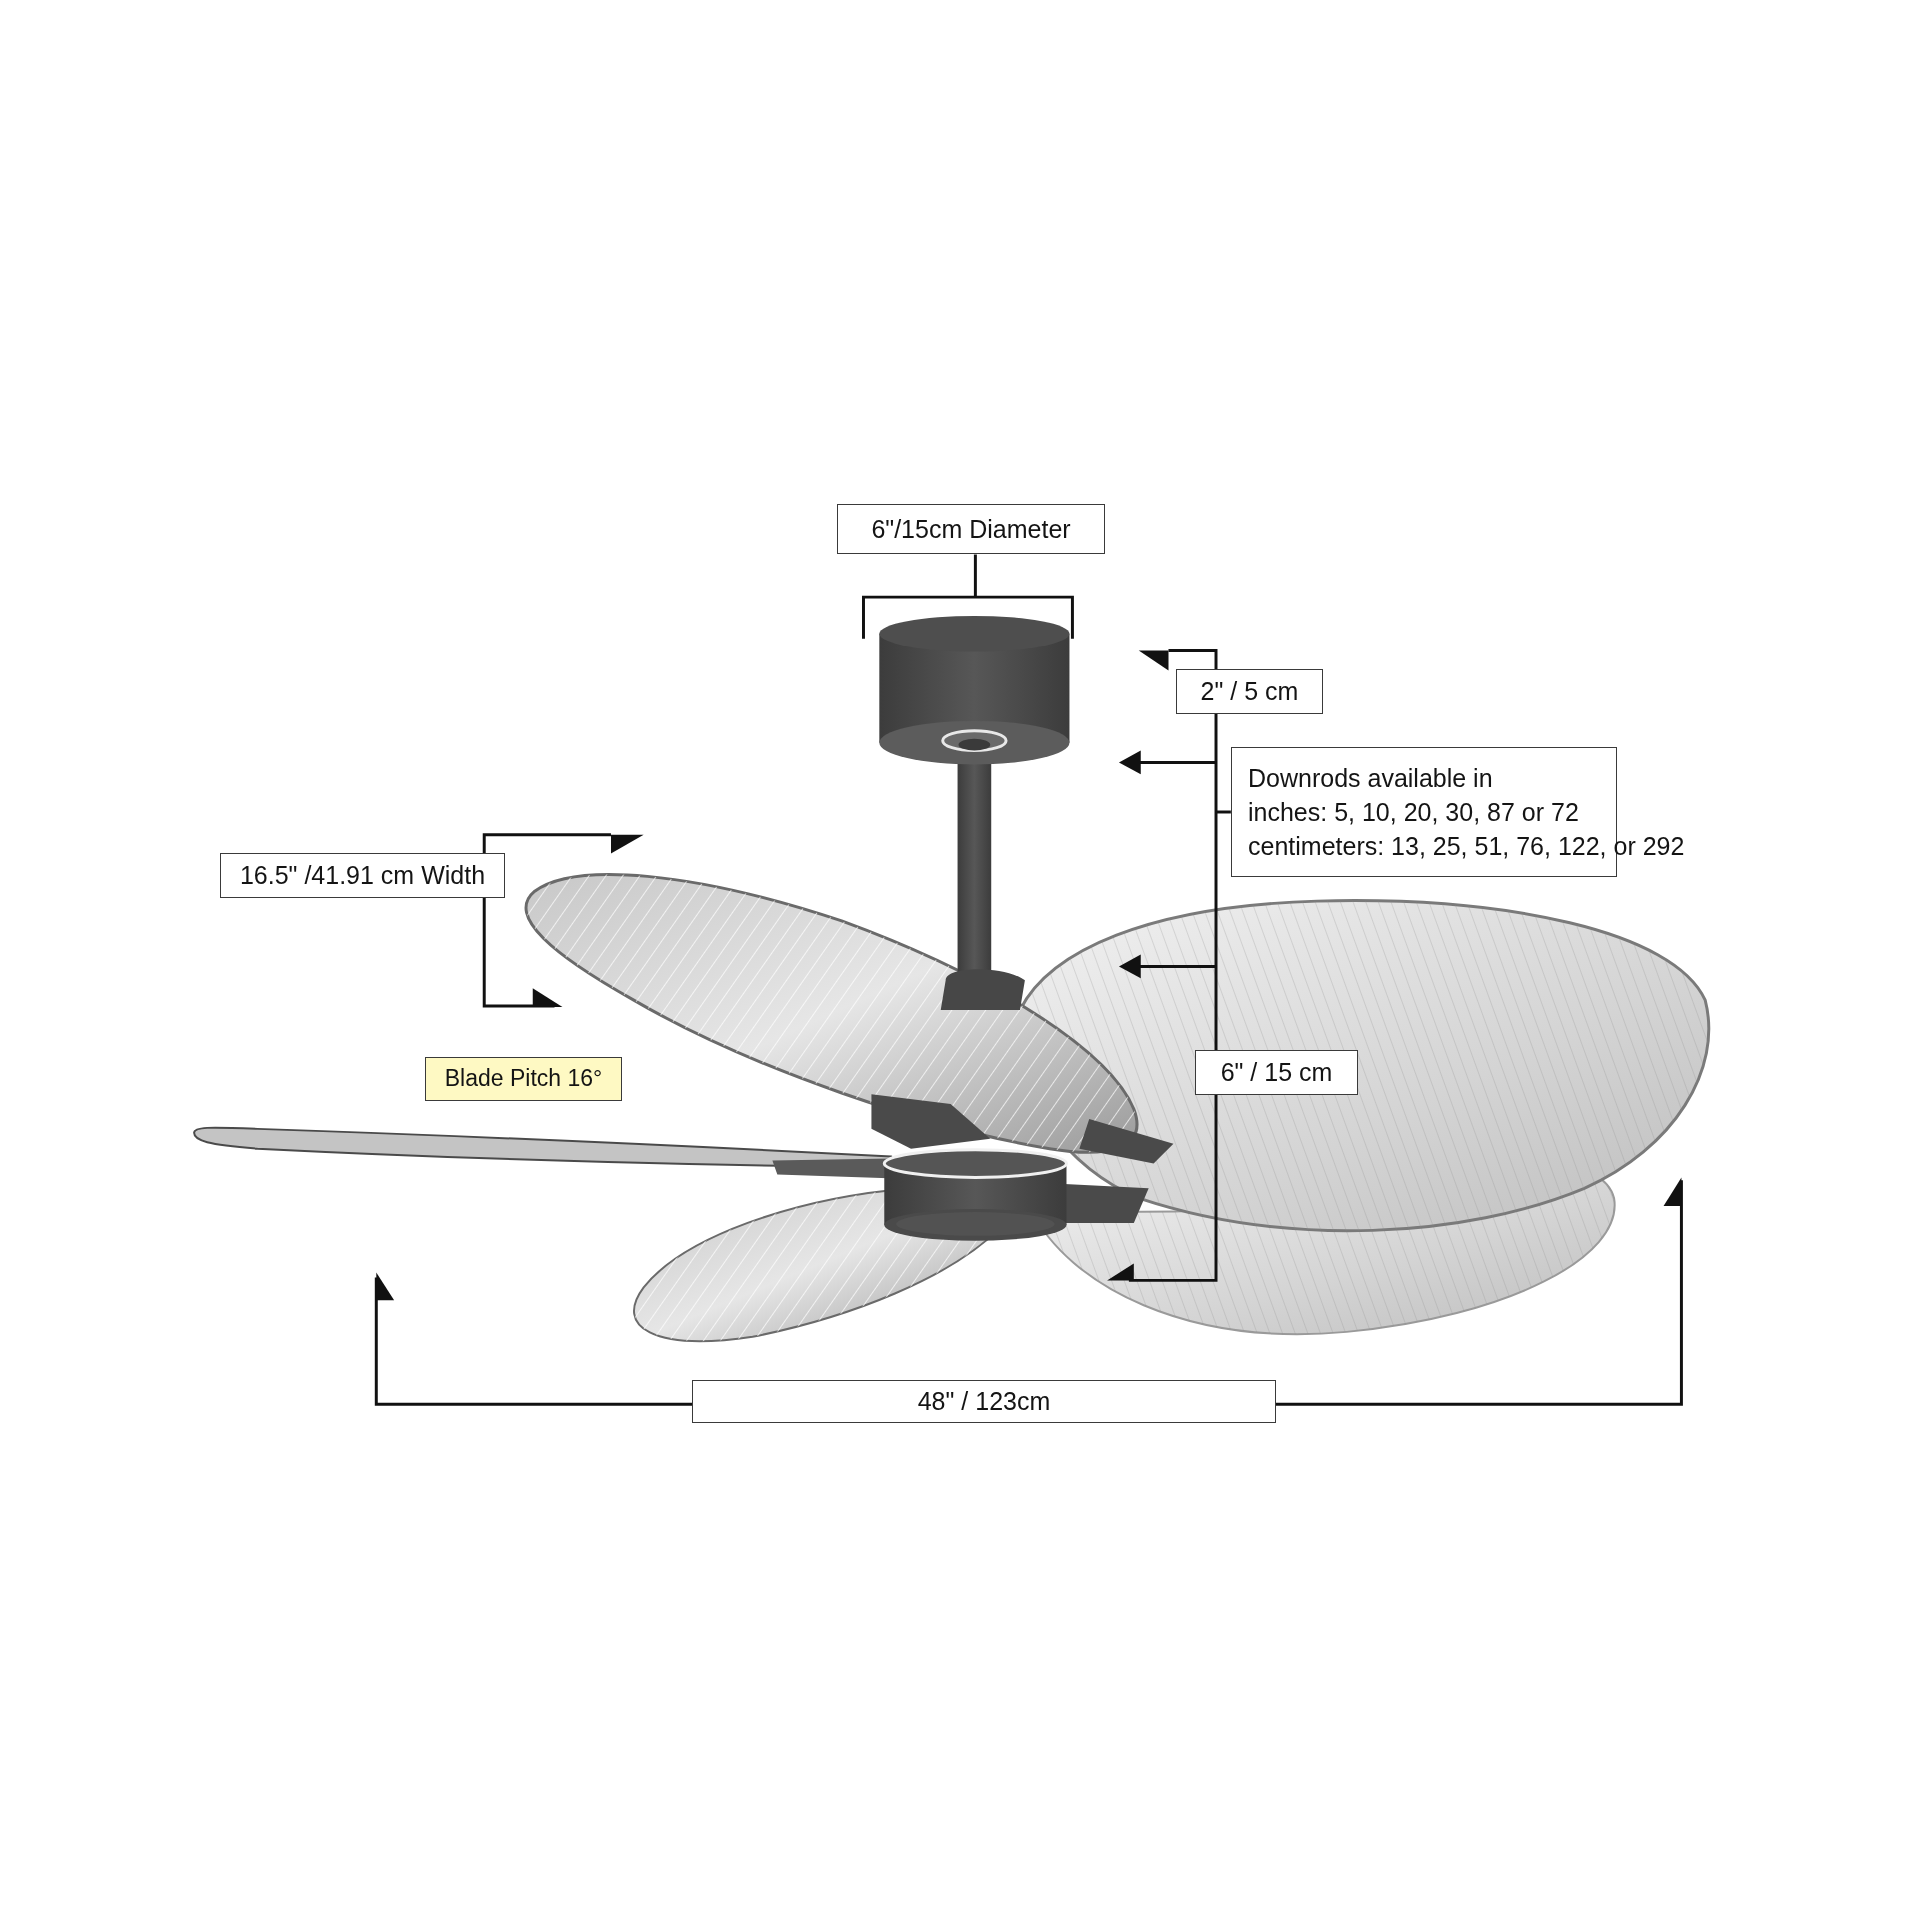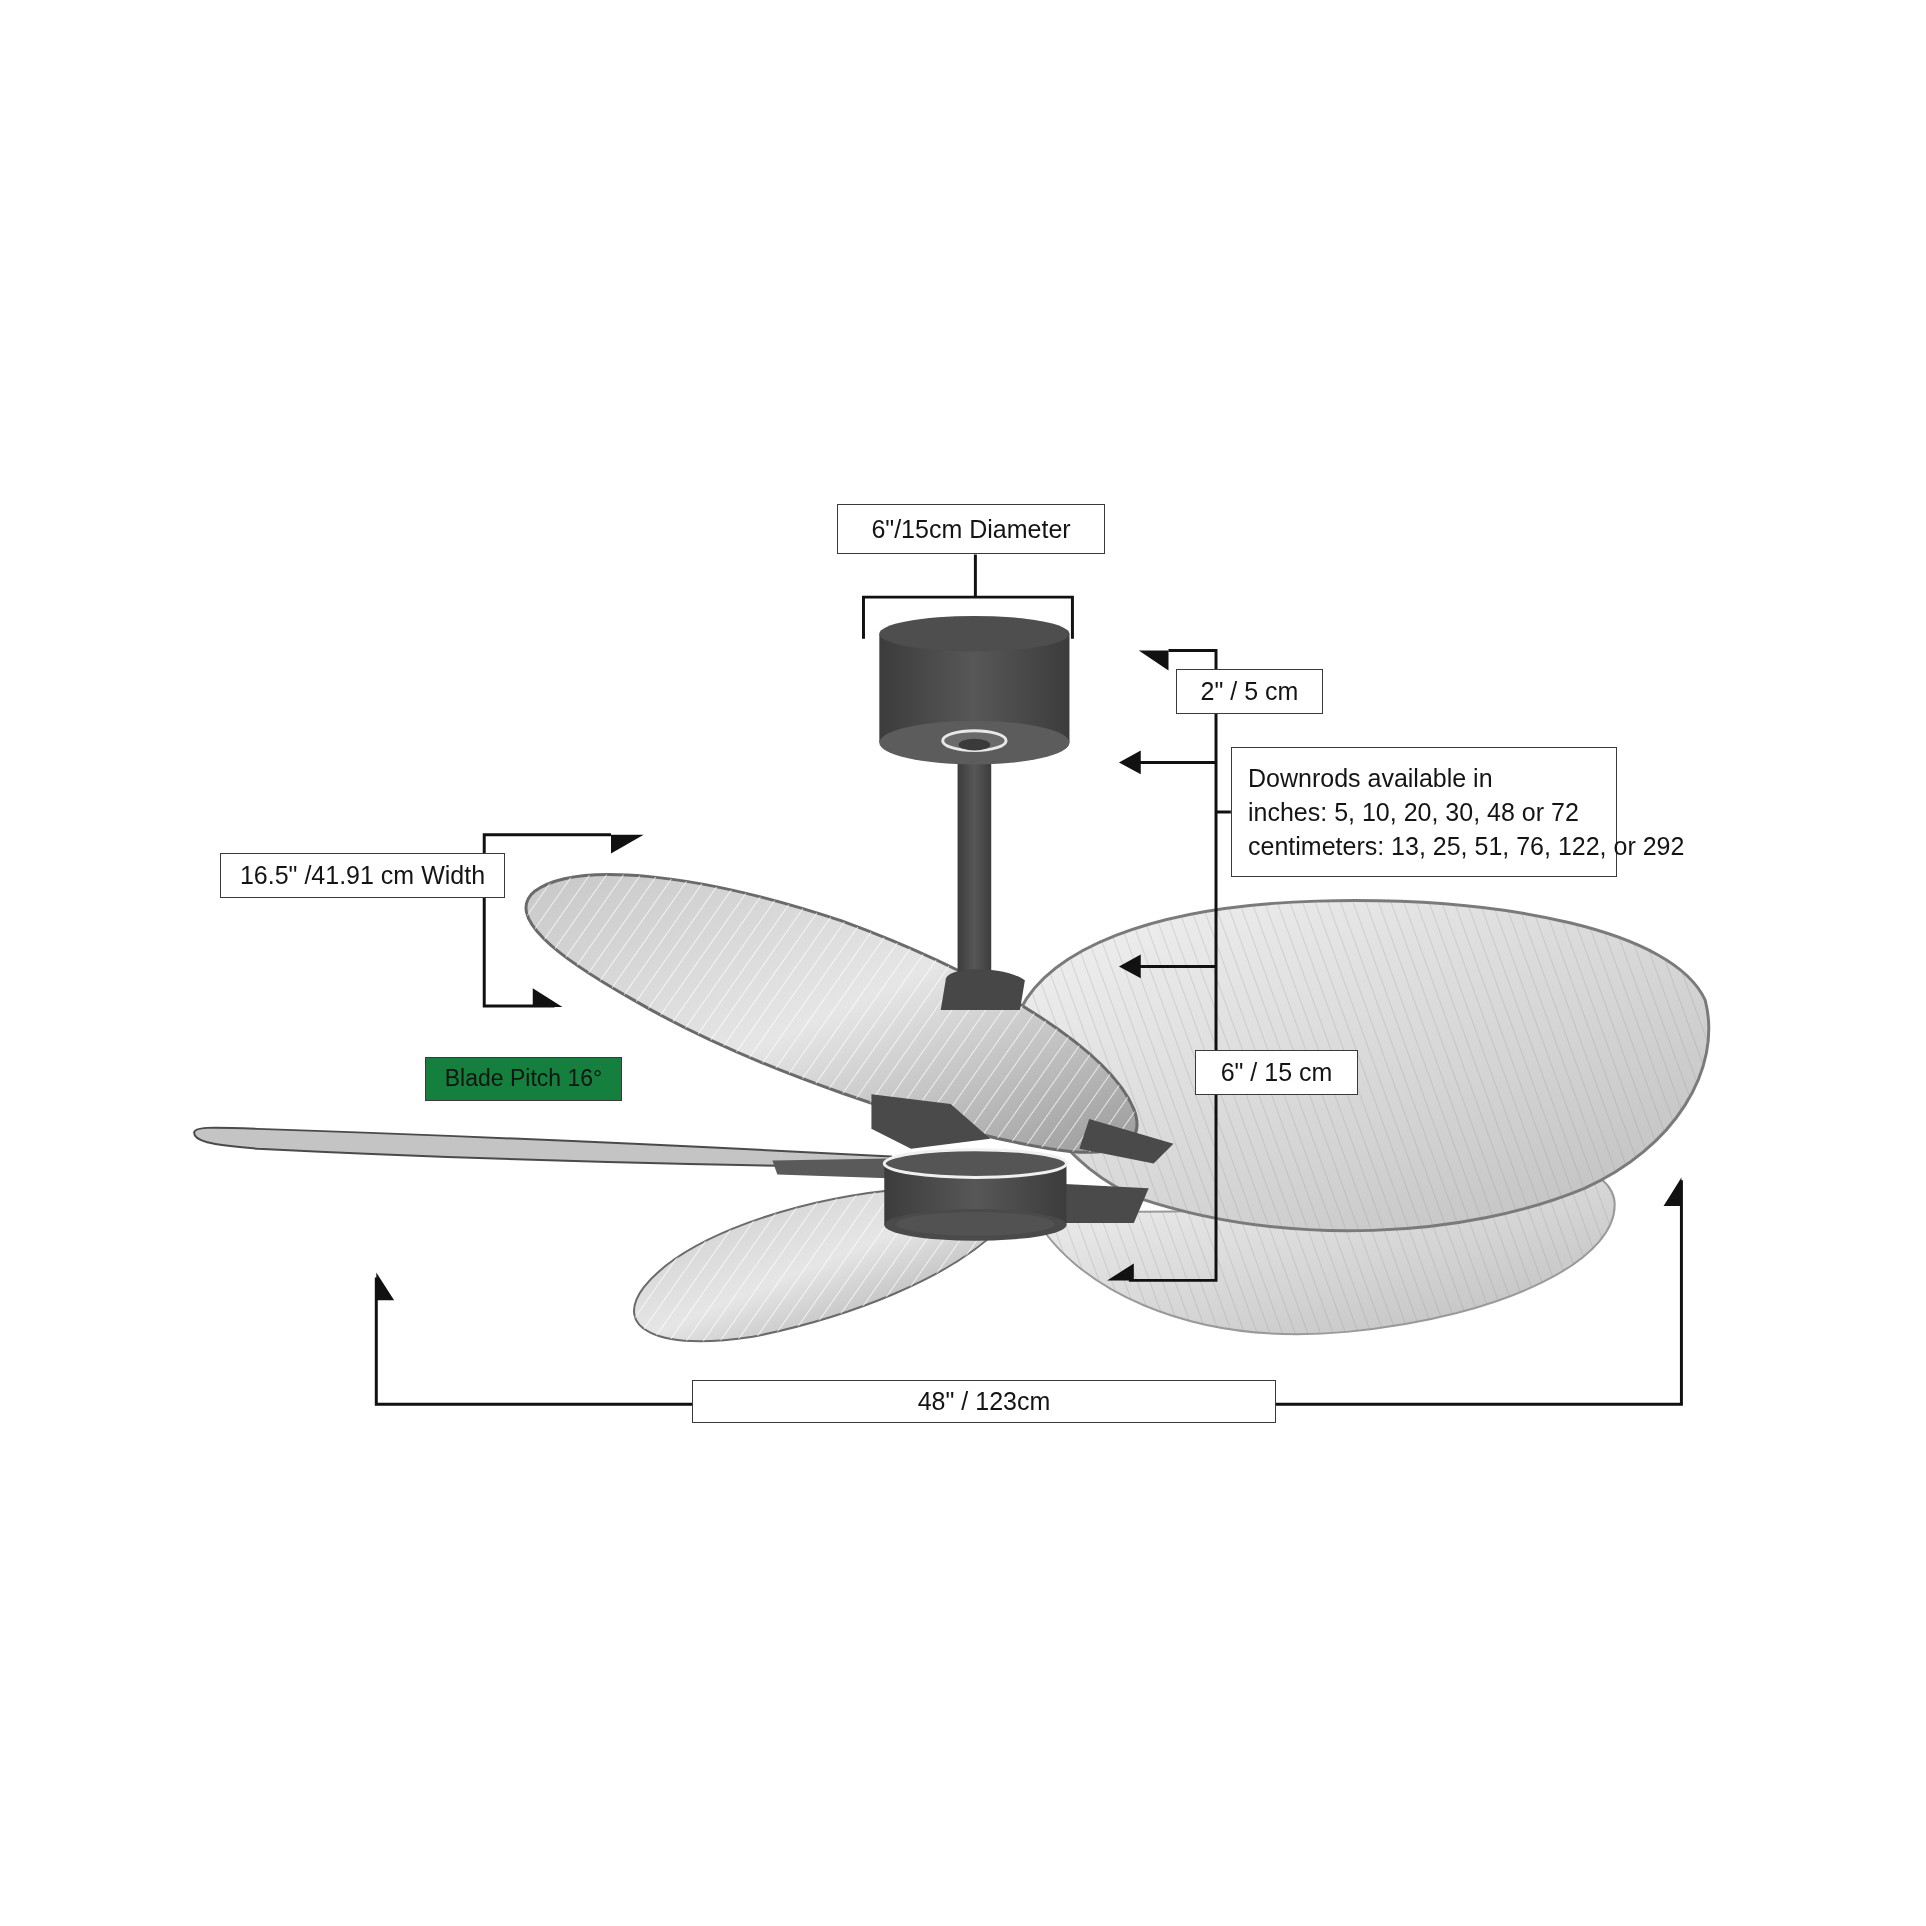--- a/index.html
+++ b/index.html
@@ -5,21 +5,21 @@
   html, body { margin: 0; padding: 0; background: #ffffff; }
   body { width: 1927px; height: 1927px; position: relative; overflow: hidden;
          font-family: "Liberation Sans", "DejaVu Sans", sans-serif; color: #1a1a1a; }
   #canvas { position: absolute; left: 0; top: 0; width: 1927px; height: 1927px; }
   .label-box {
     position: absolute; box-sizing: border-box;
     border: 1.5px solid #3a3a3a; background: #ffffff;
     display: flex; align-items: center; justify-content: center;
     font-size: 25px; line-height: 1.3; white-space: nowrap; color: #141414;
   }
-  .label-box.gray { background: #15803d; font-size: 23px; }
+  .label-box.gray { background: #fef9c3; font-size: 23px; }
   .label-box.multi { flex-direction: column; align-items: flex-start; justify-content: center; padding-left: 16px; font-size: 25px; line-height: 34px; }
   .label-box.multi span { display: block; }
 </style>
 </head>
 <body>
 
 <svg id="canvas" viewBox="0 0 1946 1946" xmlns="http://www.w3.org/2000/svg">
   <defs>
     <linearGradient id="bladeGradA" x1="0" y1="0" x2="1" y2="1">
       <stop offset="0" stop-color="#c8c8c8"></stop>
@@ -131,21 +131,21 @@
     <polygon points="1698,1189 1698,1218 1680,1218"></polygon>
   </g>
 </svg>
 
 <div class="label-box" style="left:837px; top:504px; width:268px; height:50px;">6"/15cm Diameter</div>
 
 <div class="label-box" style="left:1176px; top:669px; width:147px; height:45px;">2" / 5 cm</div>
 
 <div class="label-box multi" style="left:1231px; top:747px; width:386px; height:130px;">
   <span>Downrods available in</span>
-  <span>inches: 5, 10, 20, 30, 48 or 72</span>
+  <span>inches: 5, 10, 20, 30, 87 or 72</span>
   <span>centimeters: 13, 25, 51, 76, 122, or 292</span>
 </div>
 
 <div class="label-box" style="left:220px; top:853px; width:285px; height:45px;">16.5" /41.91 cm Width</div>
 
 <div class="label-box gray" style="left:425px; top:1057px; width:197px; height:44px;">Blade Pitch 16°</div>
 
 <div class="label-box" style="left:1195px; top:1050px; width:163px; height:45px;">6" / 15 cm</div>
 
 <div class="label-box" style="left:692px; top:1380px; width:584px; height:43px;">48" / 123cm</div>

